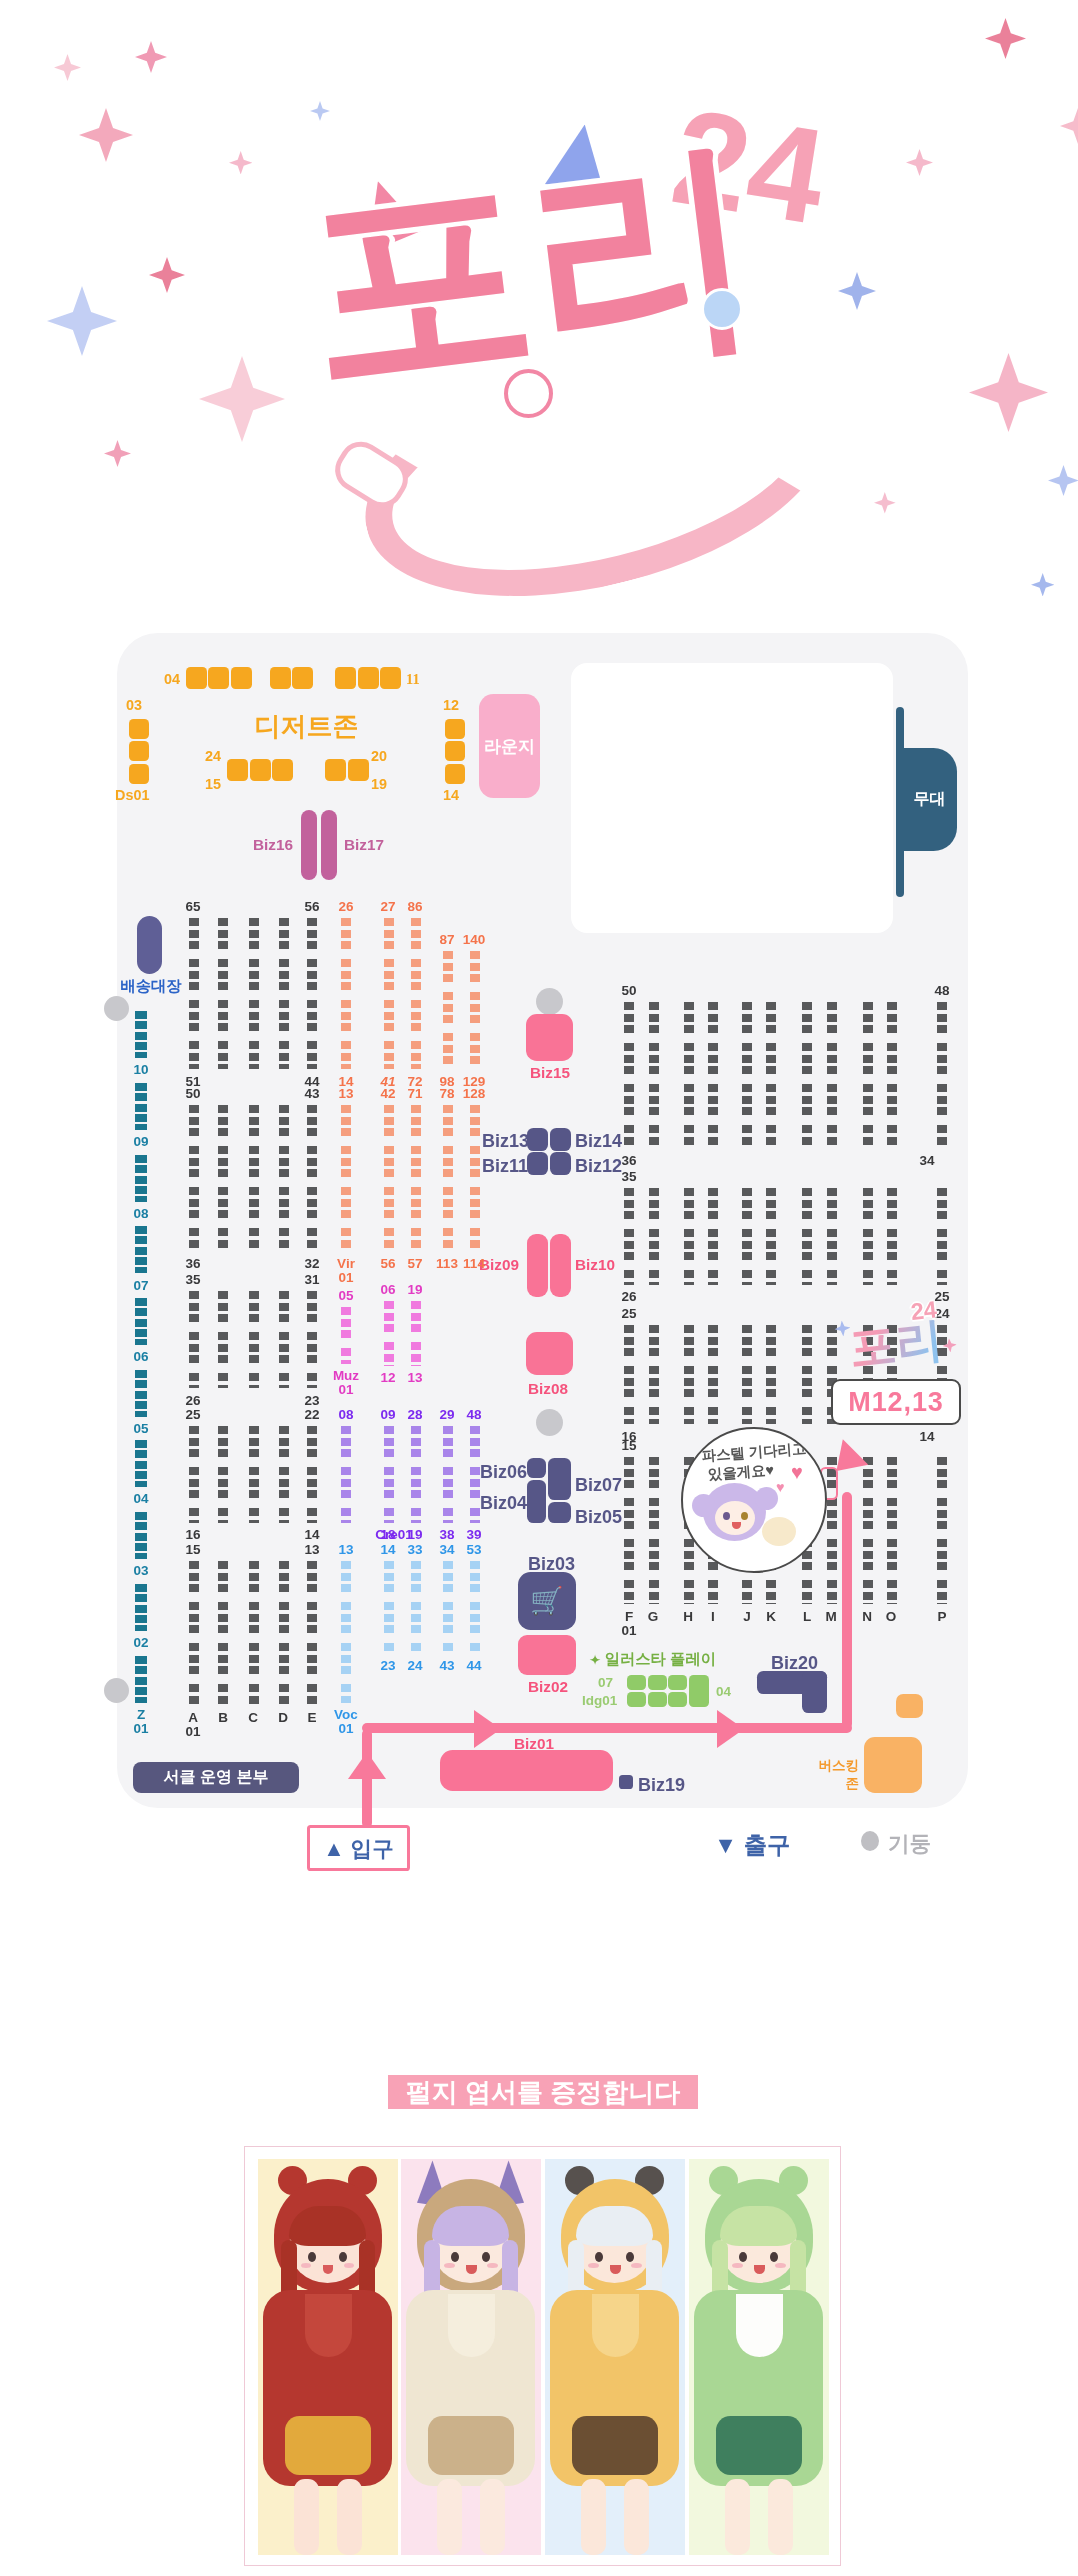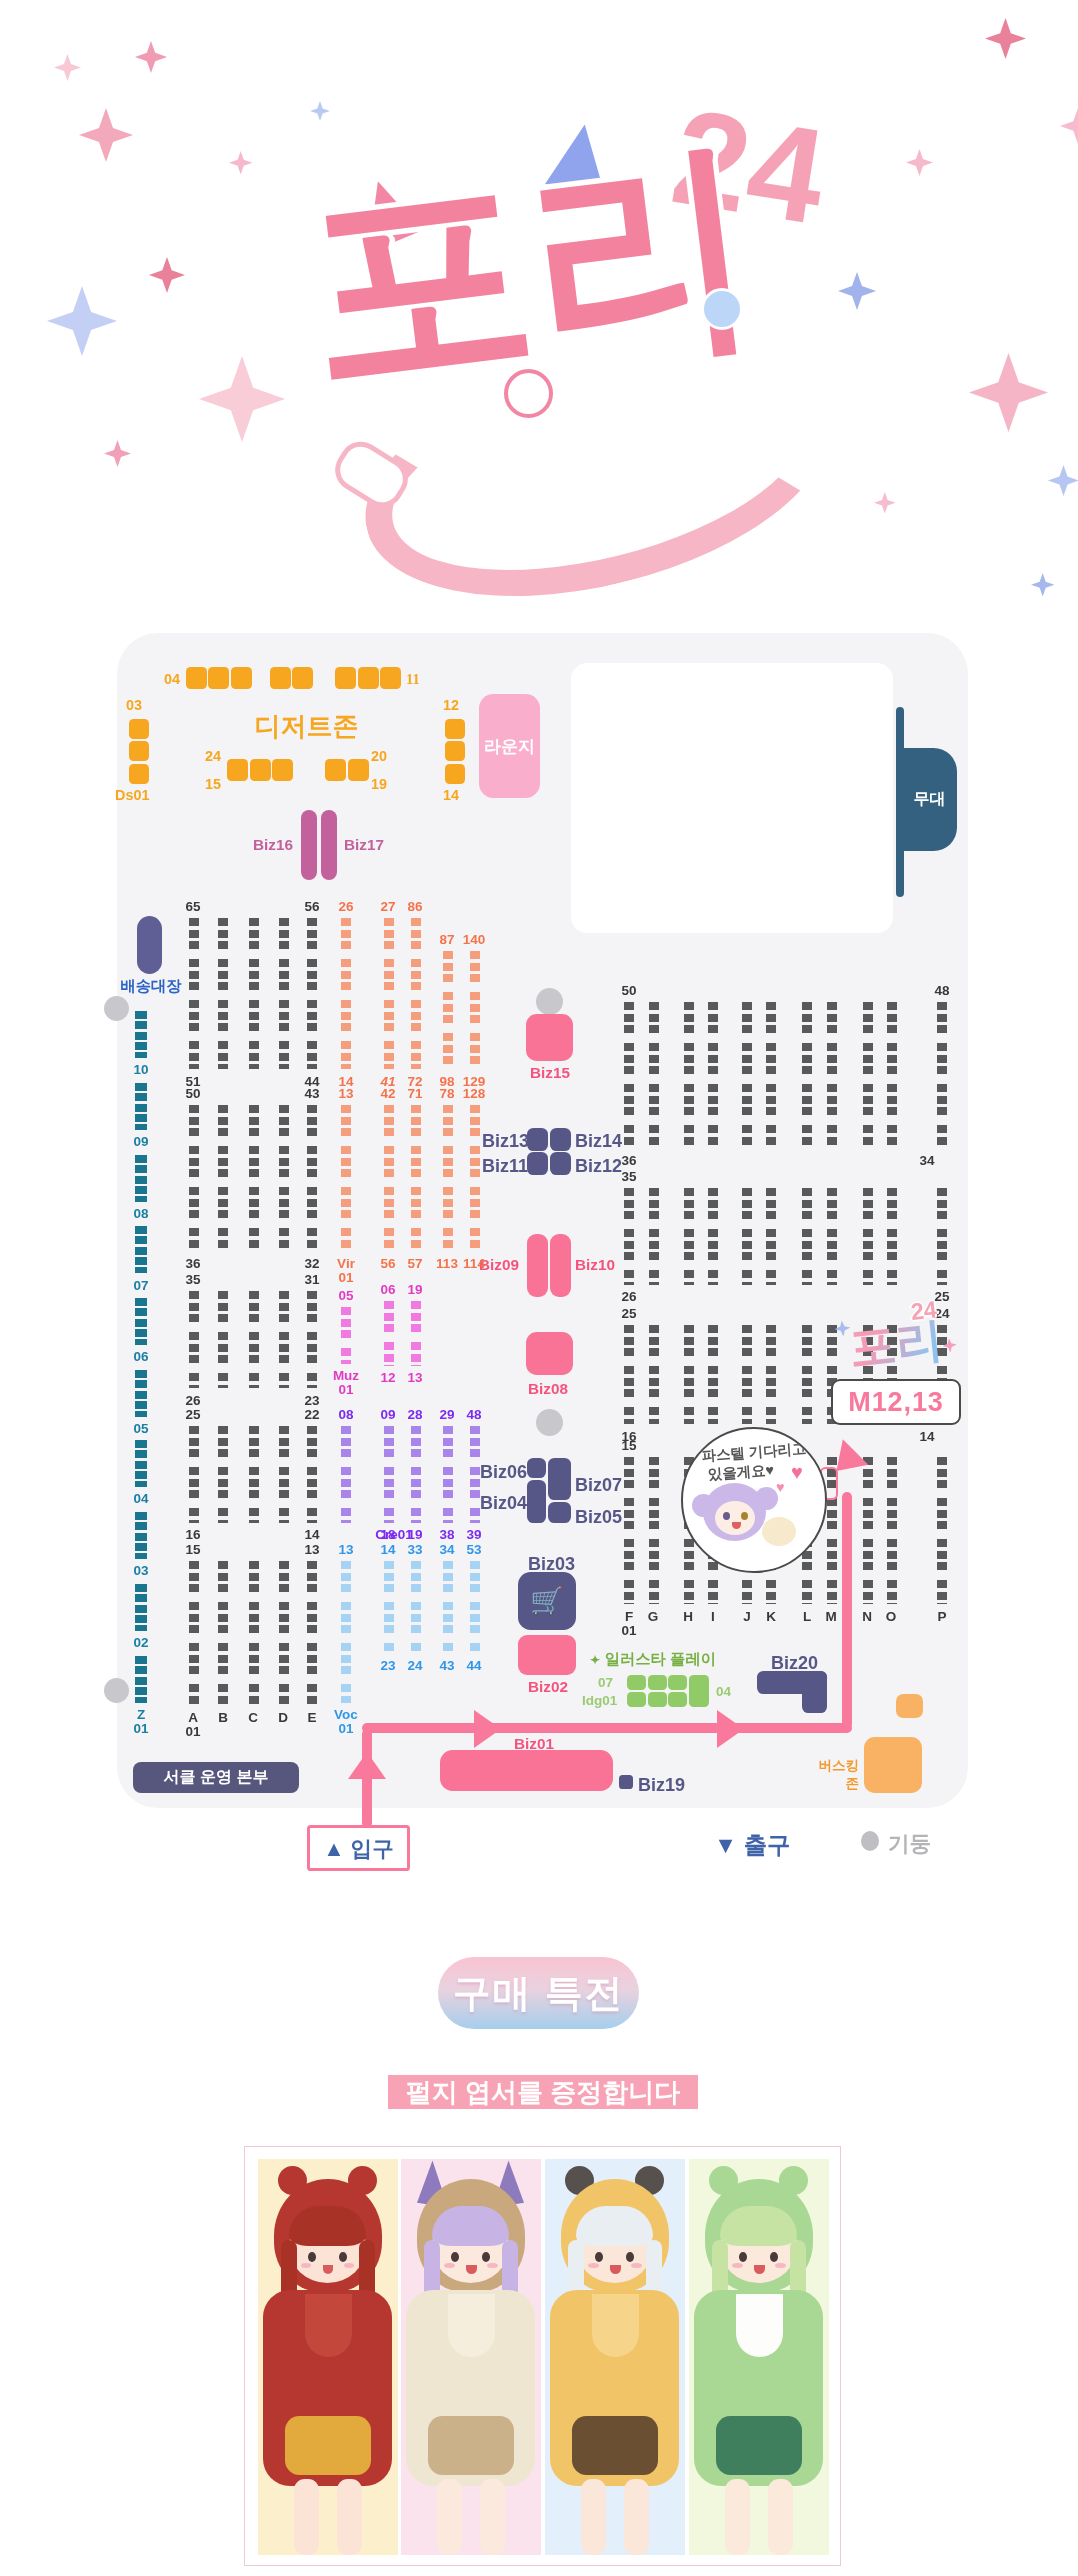--- a/index.html
+++ b/index.html
@@ -457,23 +457,20 @@
     <span style="position:absolute;left:108px;top:32px;color:#F27397;font-size:20px;">♥</span>
   </div>
 
   <div class="abs" style="left:307px;top:1825px;width:97px;height:40px;background:#fff;border:3.6px solid #F8799B;border-radius:3.6px;display:flex;align-items:center;justify-content:center;">
     <span style="color:#3E63A8;font-weight:800;font-size:21.6px;">▲ 입구</span>
   </div>
   <div class="abs" style="left:714px;top:1829px;color:#3E63A8;font-weight:800;font-size:23.4px;">▼ 출구</div>
   <div class="abs" style="left:861px;top:1831px;width:18px;height:20px;background:#BFBFC3;border-radius:50%;"></div>
   <div class="abs" style="left:888px;top:1829px;color:#B3B3B8;font-weight:800;font-size:21.6px;">기둥</div>
 
-  <div class="abs" style="left:438px;top:1957px;width:201px;height:72px;border-radius:40px;background:linear-gradient(180deg,#F9C3D1 0%,#E9D2DF 45%,#A6CEEC 100%);display:flex;align-items:center;justify-content:center;">
-    <span style="color:#fff;font-weight:800;font-size:38px;letter-spacing:1.8px;text-shadow:0 1.8px 2.7px rgba(200,130,160,0.35);">구매 특전</span>
-  </div>
   <div class="abs" style="left:388px;top:2075px;width:310px;height:34px;background:#F8A2B6;display:flex;align-items:center;justify-content:center;">
     <span style="color:#fff;font-weight:800;font-size:26px;">펄지 엽서를 증정합니다</span>
   </div>
 
   <div class="abs" style="left:244px;top:2146px;width:597px;height:420px;background:#fff;border:0.9px solid #EFC9D6;box-sizing:border-box;">
     <div id="char-panels">
         <div class="char-panel" style="left: 12.6px; top: 11.7px; background: rgb(251, 240, 203);">
           <div class="cp" style="left: 20px; top: 7.2px; width: 29px; height: 29px; background: rgb(181, 55, 47); border-radius: 50%;"></div>
           <div class="cp" style="left: 90px; top: 7.2px; width: 29px; height: 29px; background: rgb(181, 55, 47); border-radius: 50%;"></div>
           <div class="cp" style="left: 16px; top: 20px; width: 108px; height: 113px; background: rgb(181, 55, 47); border-radius: 52% 52% 46% 46%;"></div>

